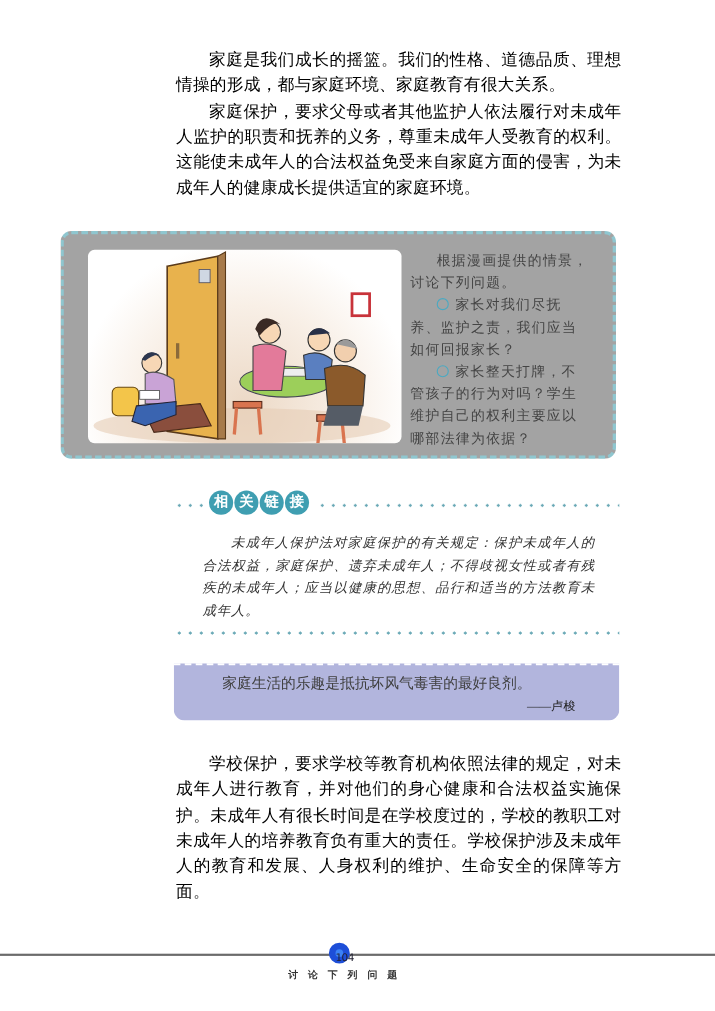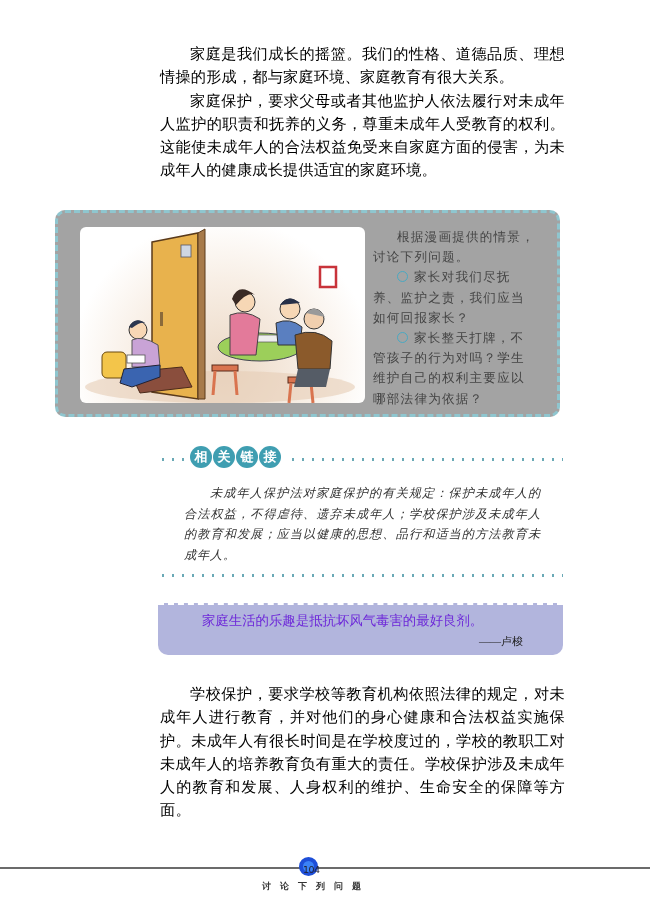--- a/index.html
+++ b/index.html
@@ -35,29 +35,29 @@
     .tag-char { width: 22px; height: 22px; border-radius: 50%; background: #3f9eb1; color: #fff;
                 font-family: "DejaVu Sans", "Liberation Sans", sans-serif; font-weight: bold;
                 font-size: 13px; line-height: 22px; text-align: center; }
     .link-body { position: absolute; left: 184px; top: 483px; width: 357px;
                  font-size: 12.2px; line-height: 20.5px; letter-spacing: 0.8px; color: #333; font-style: italic; }
     .link-body p { margin: 0; text-indent: 26px; text-align: justify; }
 
     
     .quote { position: absolute; left: 158px; top: 603px; width: 405px; height: 52px;
              background: #b2b5dd; border-radius: 0 0 10px 10px; border-top: 2px dashed #ffffff; box-sizing: border-box; }
-    .quote-text { position: absolute; left: 44px; top: 7px; font-size: 13.4px; color: #6d28d9;
+    .quote-text { position: absolute; left: 44px; top: 7px; font-size: 13.4px; color: #404040;
                   font-family: "DejaVu Sans", "Liberation Sans", sans-serif; }
     .quote-author { position: absolute; right: 40px; top: 29px; font-size: 11px; color: #222;
                     font-family: Liberation Serif, serif; }
 
     
     .footer-line { position: absolute; left: 0; top: 867px; width: 650px; height: 2px; background: #6b6b6b; }
     .page-num { position: absolute; left: 299px; top: 857px; width: 19px; height: 19px; border-radius: 50%;
-                background: #3b82f6; border: 4px solid #1d4ed8; box-sizing: border-box;
+                background: #3b82f6; border: 6px solid #1d4ed8; box-sizing: border-box;
                 font-family: "DejaVu Sans", "Liberation Sans", sans-serif; font-size: 9.5px;
                 line-height: 17px; text-align: center; color: #223; letter-spacing: -0.5px; }
     .book-title { position: absolute; left: 262px; top: 880px; font-size: 9px; letter-spacing: 9px;
                   color: #333; font-family: "DejaVu Sans", "Liberation Sans", sans-serif; font-weight: bold; }
   </style>
 </head>
 <body>
 
 <div class="para-block" id="intro">
   <p class="para">家庭是我们成长的摇篮。我们的性格、道德品质、理想情操的形成，都与家庭环境、家庭教育有很大关系。</p>
@@ -124,21 +124,21 @@
 </div>
 
 <div class="dots" id="dots-top"></div>
 <div class="link-tag">
   <span class="tag-char">相</span>
   <span class="tag-char">关</span>
   <span class="tag-char">链</span>
   <span class="tag-char">接</span>
 </div>
 <div class="link-body">
-  <p>未成年人保护法对家庭保护的有关规定：保护未成年人的合法权益，不得虐待、遗弃未成年人；学校保护涉及未成年人的教育和发展；应当以健康的思想、品行和适当的方法教育未成年人。</p>
+  <p>未成年人保护法对家庭保护的有关规定：保护未成年人的合法权益，家庭保护、遗弃未成年人；不得歧视女性或者有残疾的未成年人；应当以健康的思想、品行和适当的方法教育未成年人。</p>
 </div>
 <div class="dots" id="dots-bottom"></div>
 
 <div class="quote">
   <span class="quote-text">家庭生活的乐趣是抵抗坏风气毒害的最好良剂。</span>
   <span class="quote-author">——卢梭</span>
 </div>
 
 <div class="para-block" id="school">
   <p class="para">学校保护，要求学校等教育机构依照法律的规定，对未成年人进行教育，并对他们的身心健康和合法权益实施保护。未成年人有很长时间是在学校度过的，学校的教职工对未成年人的培养教育负有重大的责任。学校保护涉及未成年人的教育和发展、人身权利的维护、生命安全的保障等方面。</p>

